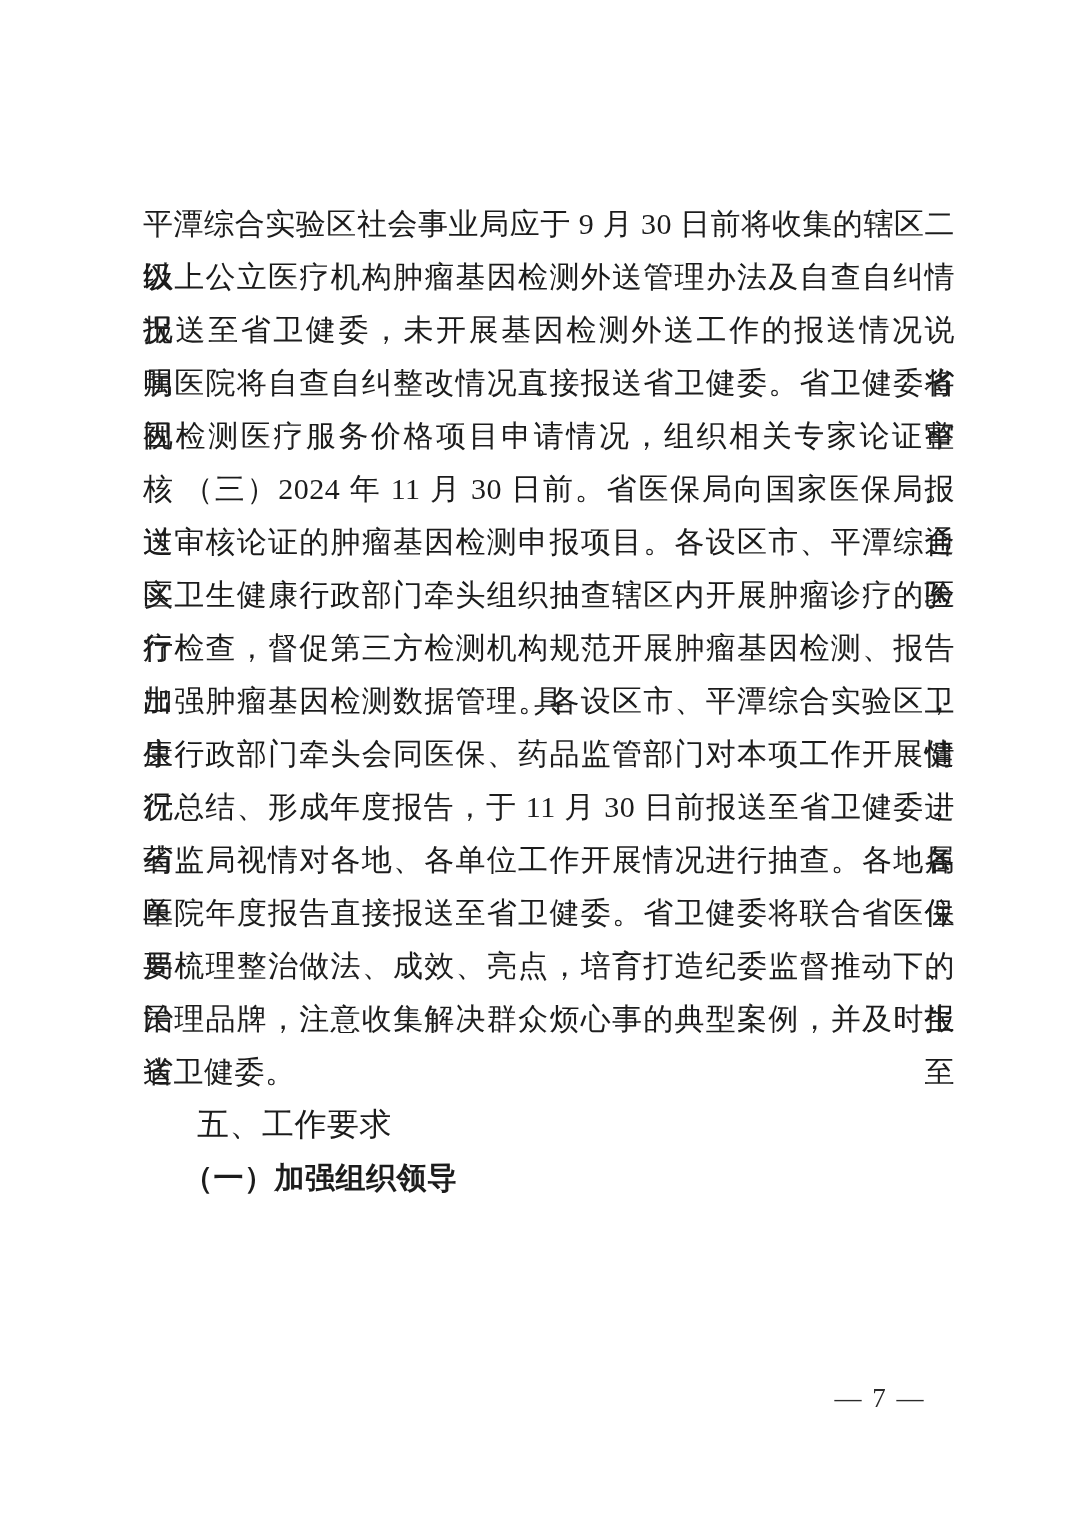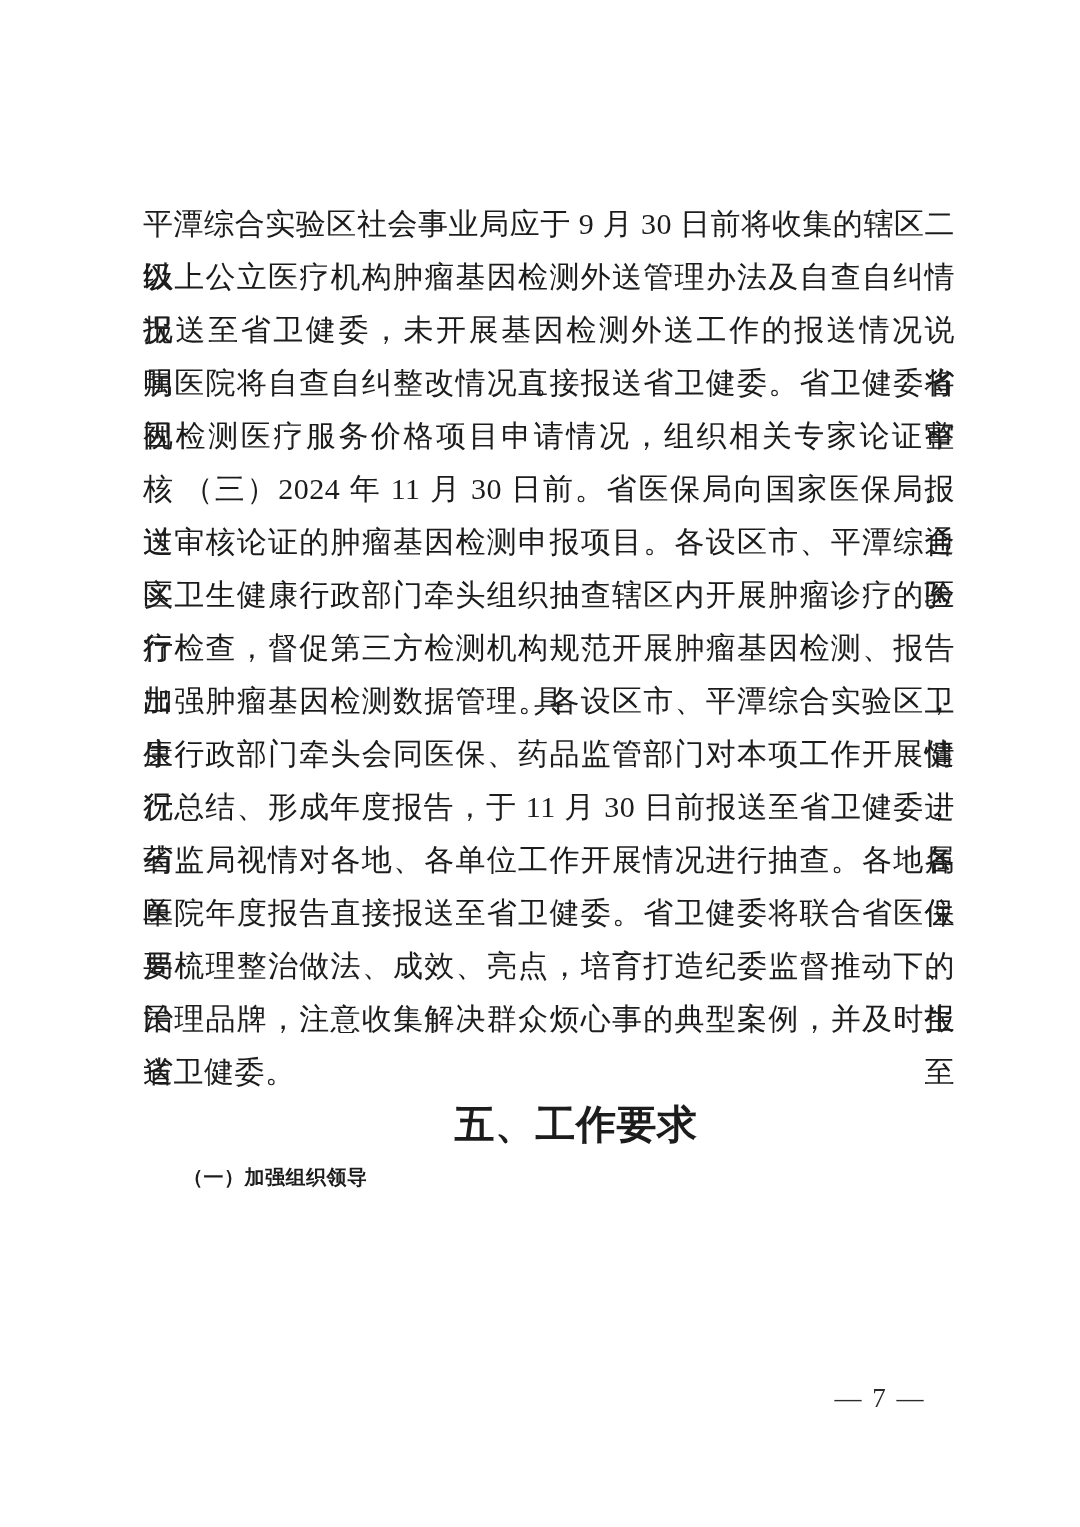--- a/index.html
+++ b/index.html
@@ -33,28 +33,28 @@
     white-space: normal;
   }
   .line.j {
     text-align: justify;
     text-align-last: justify;
   }
   .line.l {
     text-align: left;
   }
   .line.h1 {
-    font-weight: bold;
-    font-size: 40px;
+    font-weight: normal;
+    font-size: 32px;
     font-family: "Liberation Sans", "DejaVu Sans", sans-serif;
-    text-align: center;
+    text-align: left;
   }
   .line.h2 {
     font-weight: bold;
-    font-size: 20px;
+    font-size: 30px;
     text-align: left;
   }
   .indent { text-indent: 40px; }
   .indent-lg { text-indent: 54px; }
   .footer {
     position: absolute;
     left: 800px;
     top: 1378px;
     width: 160px;
     height: 40px;

